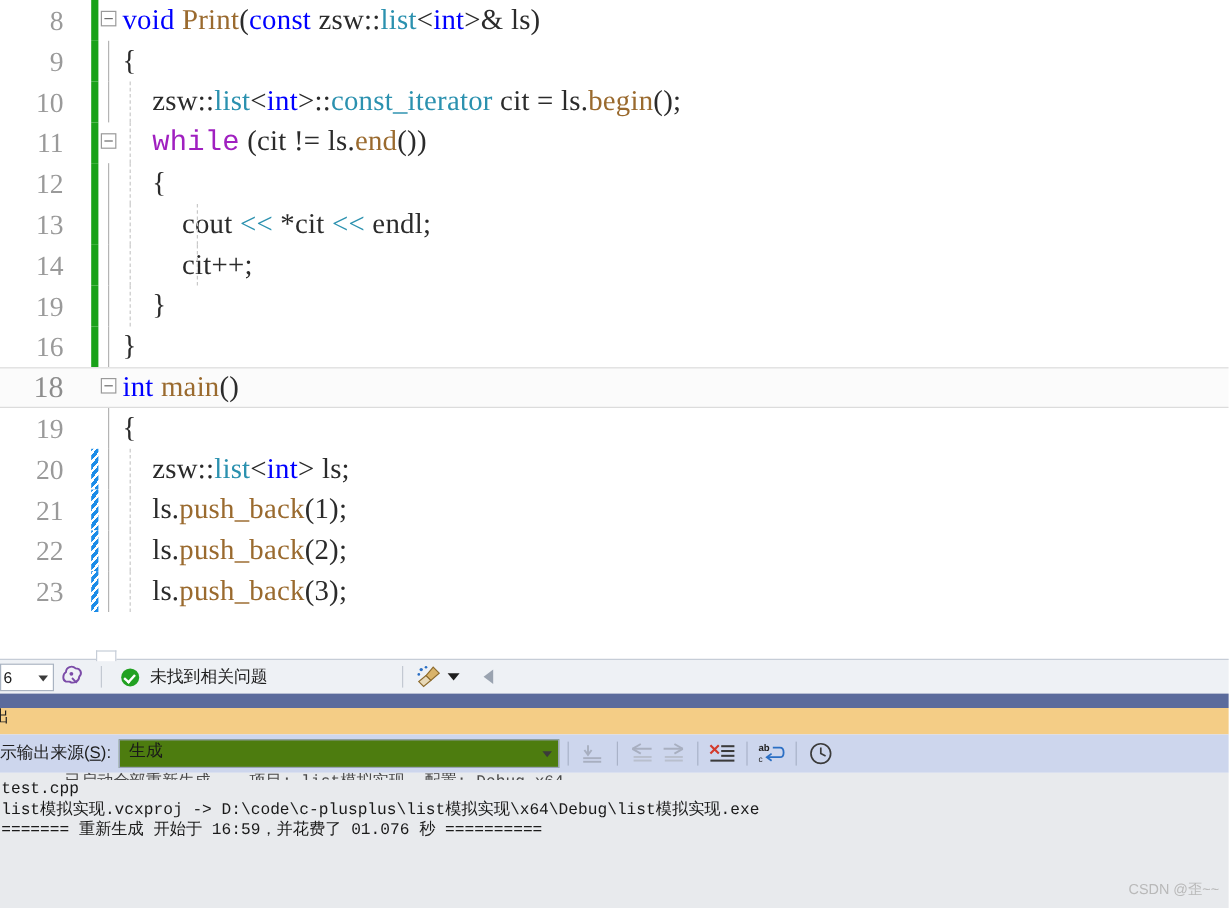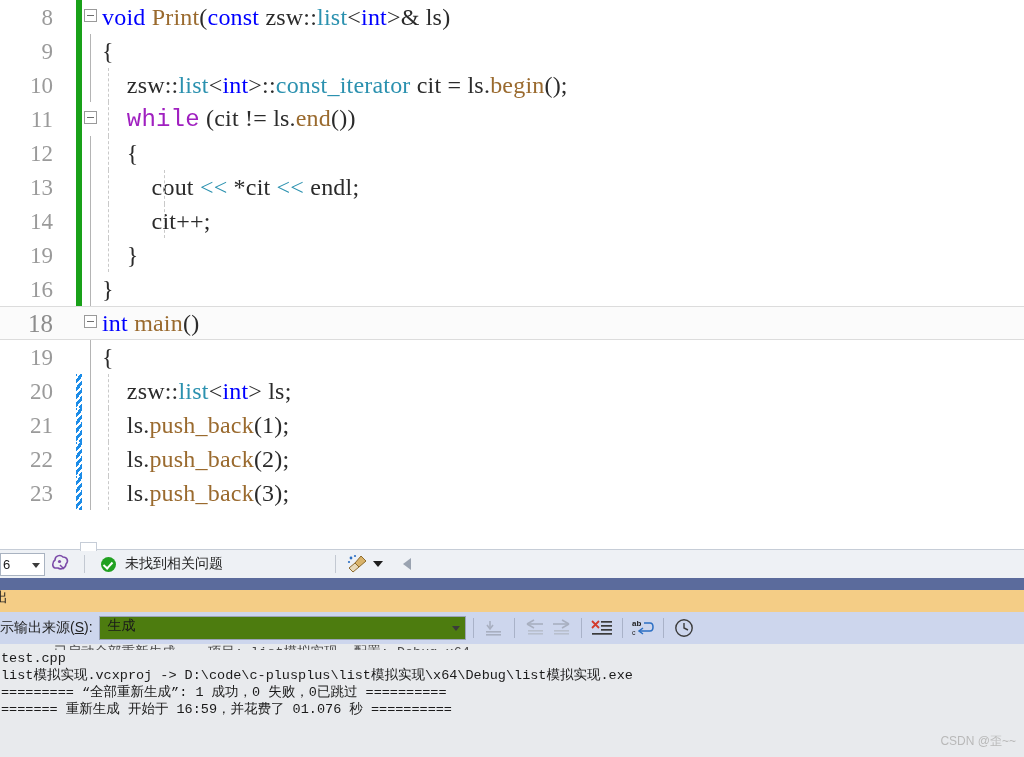--- a/index.html
+++ b/index.html
@@ -396,19 +396,18 @@
         <path d="M11 6 L11 11 L15 13" fill="none" stroke="#3b3b3b" stroke-width="1.4"></path>
       </svg>
     </div>
   </div>
 
   <div class="out-body">
     <div id="out-lines">
         <div class="out-line clipped">已启动全部重新生成... 项目: list模拟实现, 配置: Debug x64</div>
         <div class="out-line">test.cpp</div>
         <div class="out-line">list模拟实现.vcxproj -&gt; D:\code\c-plusplus\list模拟实现\x64\Debug\list模拟实现.exe</div>
-        <div class="out-line">========= “全部重新生成”: 1 成功，0 失败，0已跳过 ==========</div>
         <div class="out-line">======= 重新生成 开始于 16:59，并花费了 01.076 秒 ==========</div>
       </div>
     <span class="watermark">CSDN @歪~~</span>
   </div>
 
 </div>
 
 </body></html>

